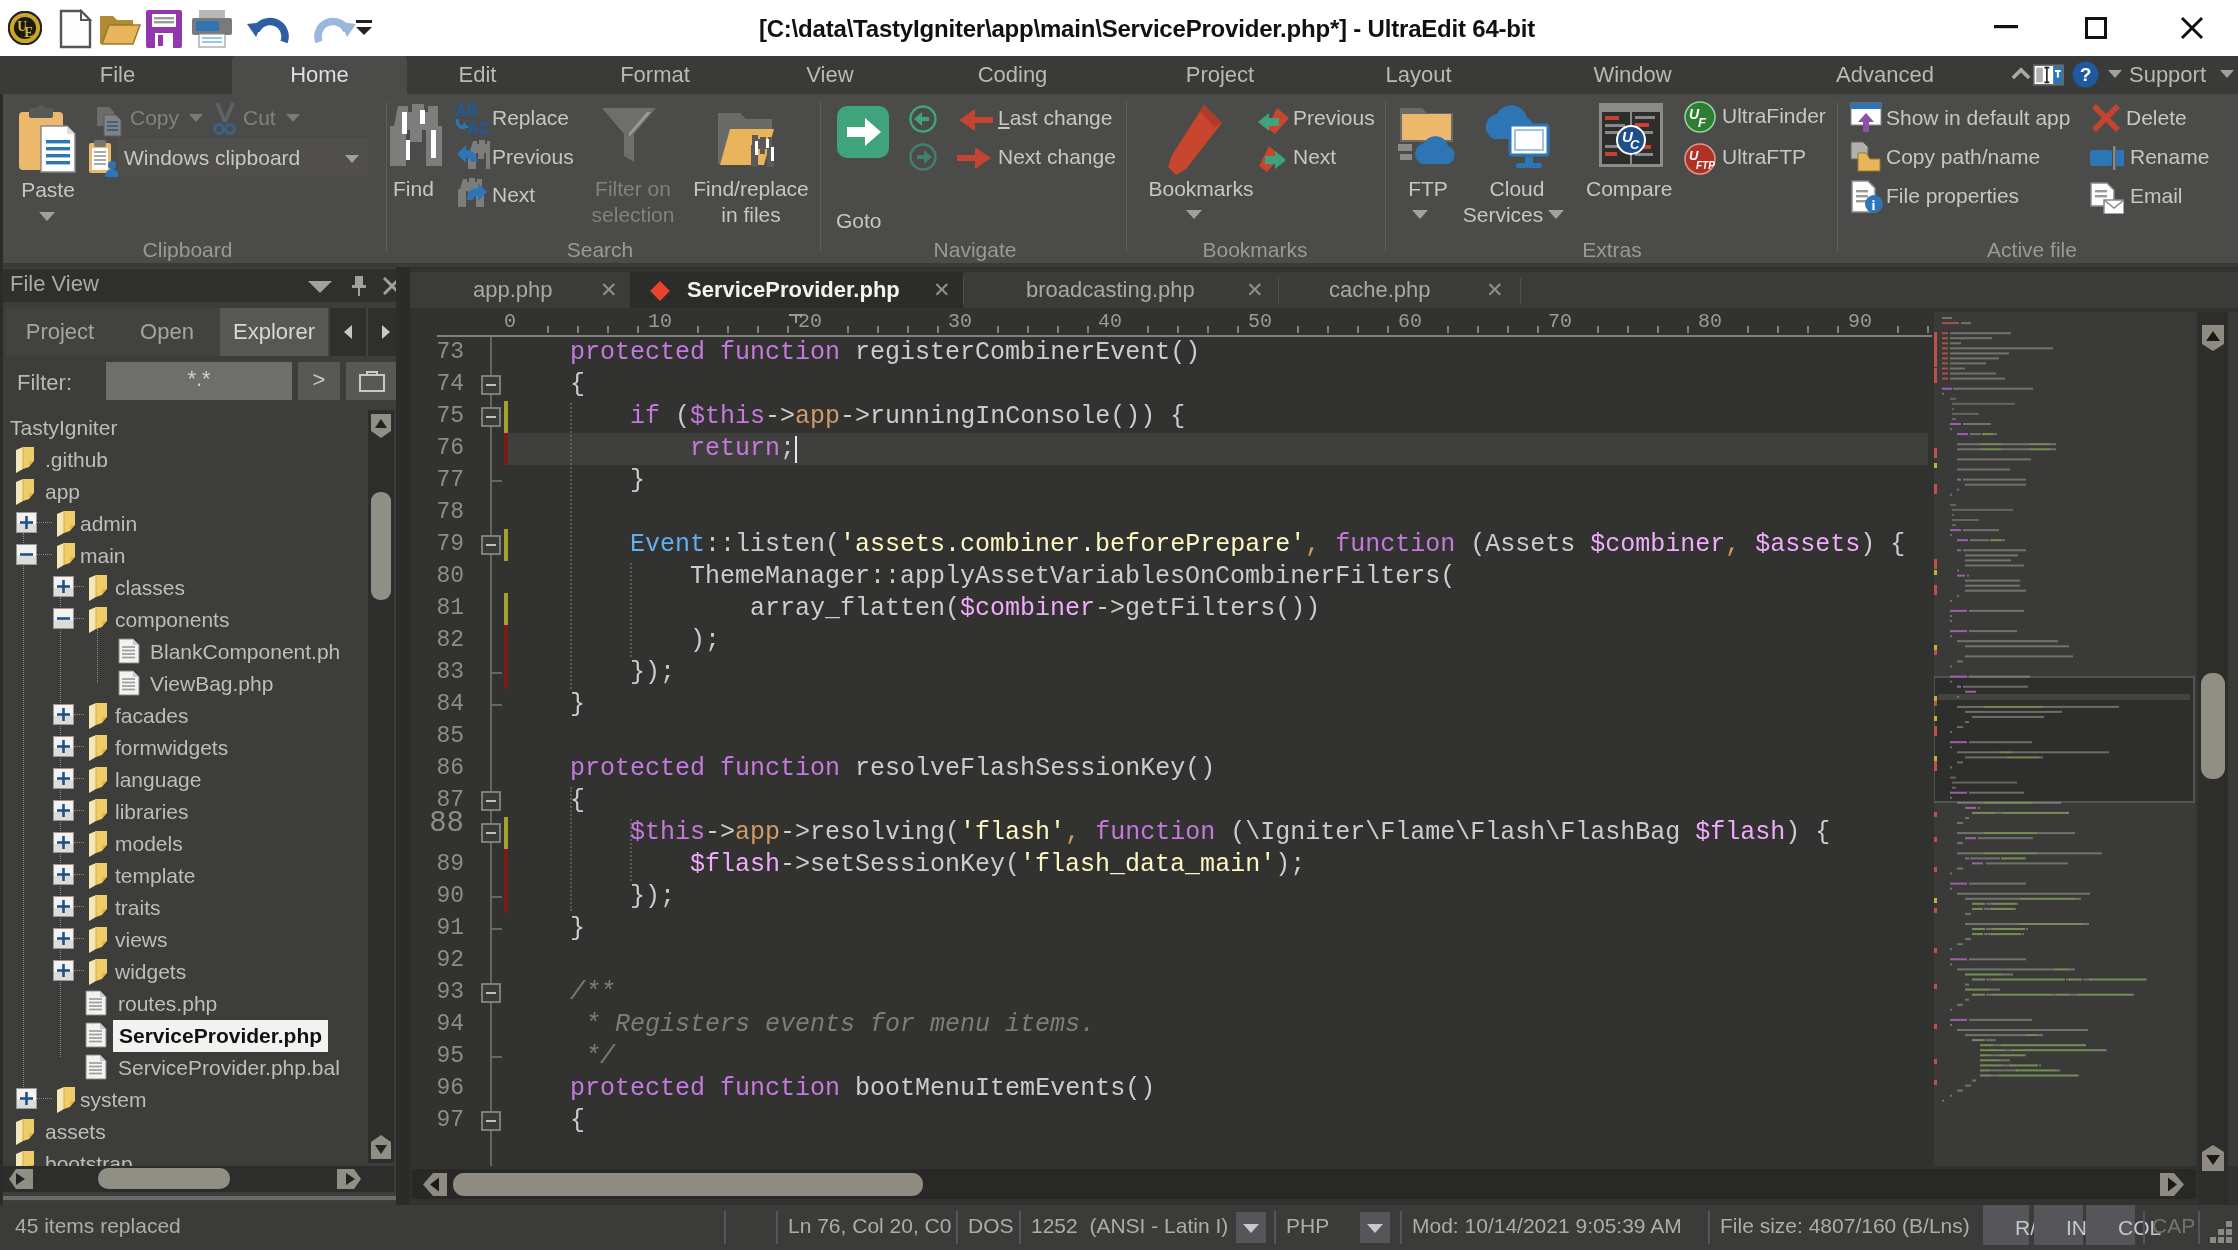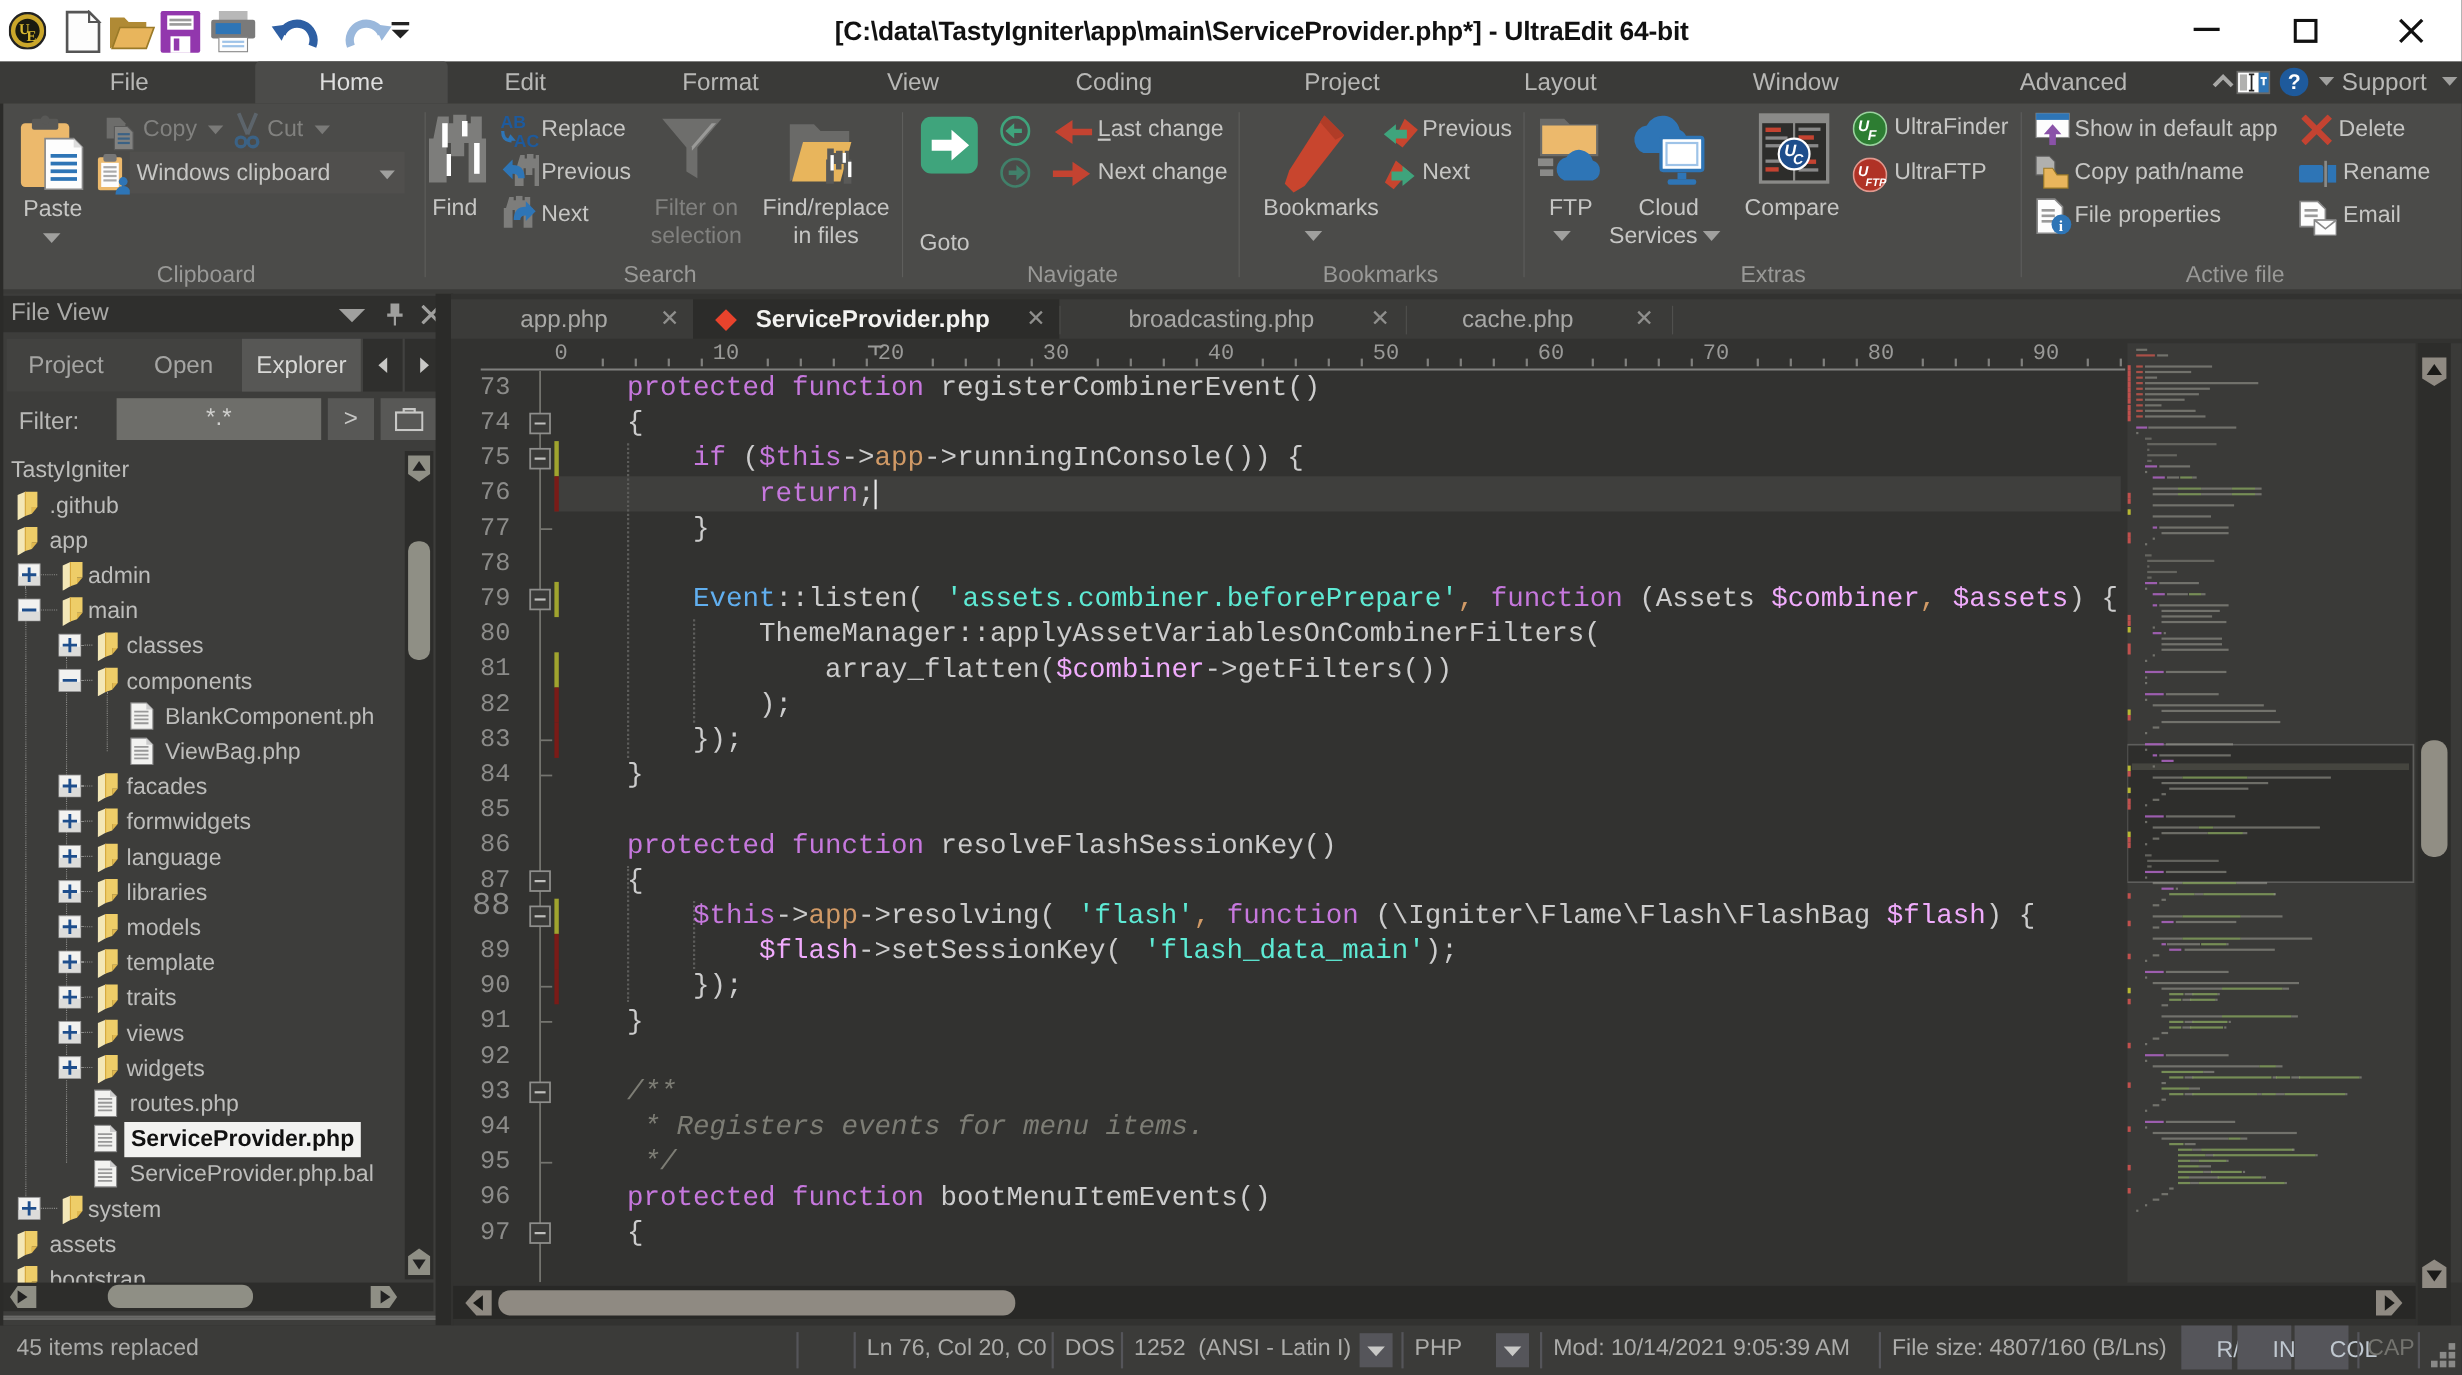--- a/index.html
+++ b/index.html
@@ -36,21 +36,21 @@
   
   #editor { position:absolute; left:410px; top:267px; width:1828px; height:938px; background:#323230; }
   #tabbar { position:absolute; left:0; top:5px; width:1828px; height:36px; background:#3b3b39; }
   .etab { position:absolute; top:0; height:36px; line-height:36px; font-size:22px; color:#a8a8a6; }
   .etab .x { color:#8f8f8d; font-size:21px; }
   #ruler { position:absolute; left:0; top:41px; width:1828px; height:29px; }
   #code-area { position:absolute; left:0; top:70px; width:1828px; height:829px; overflow:hidden; }
   #code pre { font-family:"Liberation Mono", monospace; font-size:25px; line-height:32px; color:#cccccc; }
   #code .k { color:#c678dd; }
   #code .o { color:#d19a66; }
-  #code .s { color:#5eead4;margin-left:20px; }
+  #code .s { color:#fef9c3; }
   #code .b { color:#61afef; }
   #code .v { color:#f0abfc; }
   #code .c { color:#7d7d75; font-style:italic; }
 
   
   #statusbar { position:absolute; left:0; top:1205px; width:2238px; height:45px; background:#3b3b39; color:#acacaa; font-size:21px; }
   .sb-sep { position:absolute; top:6px; width:2px; height:33px; background:#55555a; }
   .sb-btn { position:absolute; top:0; height:40px; line-height:45px; text-align:center; background:#55555a; color:#c0c8d0;padding-left:32px; }
 </style>
 </head>

